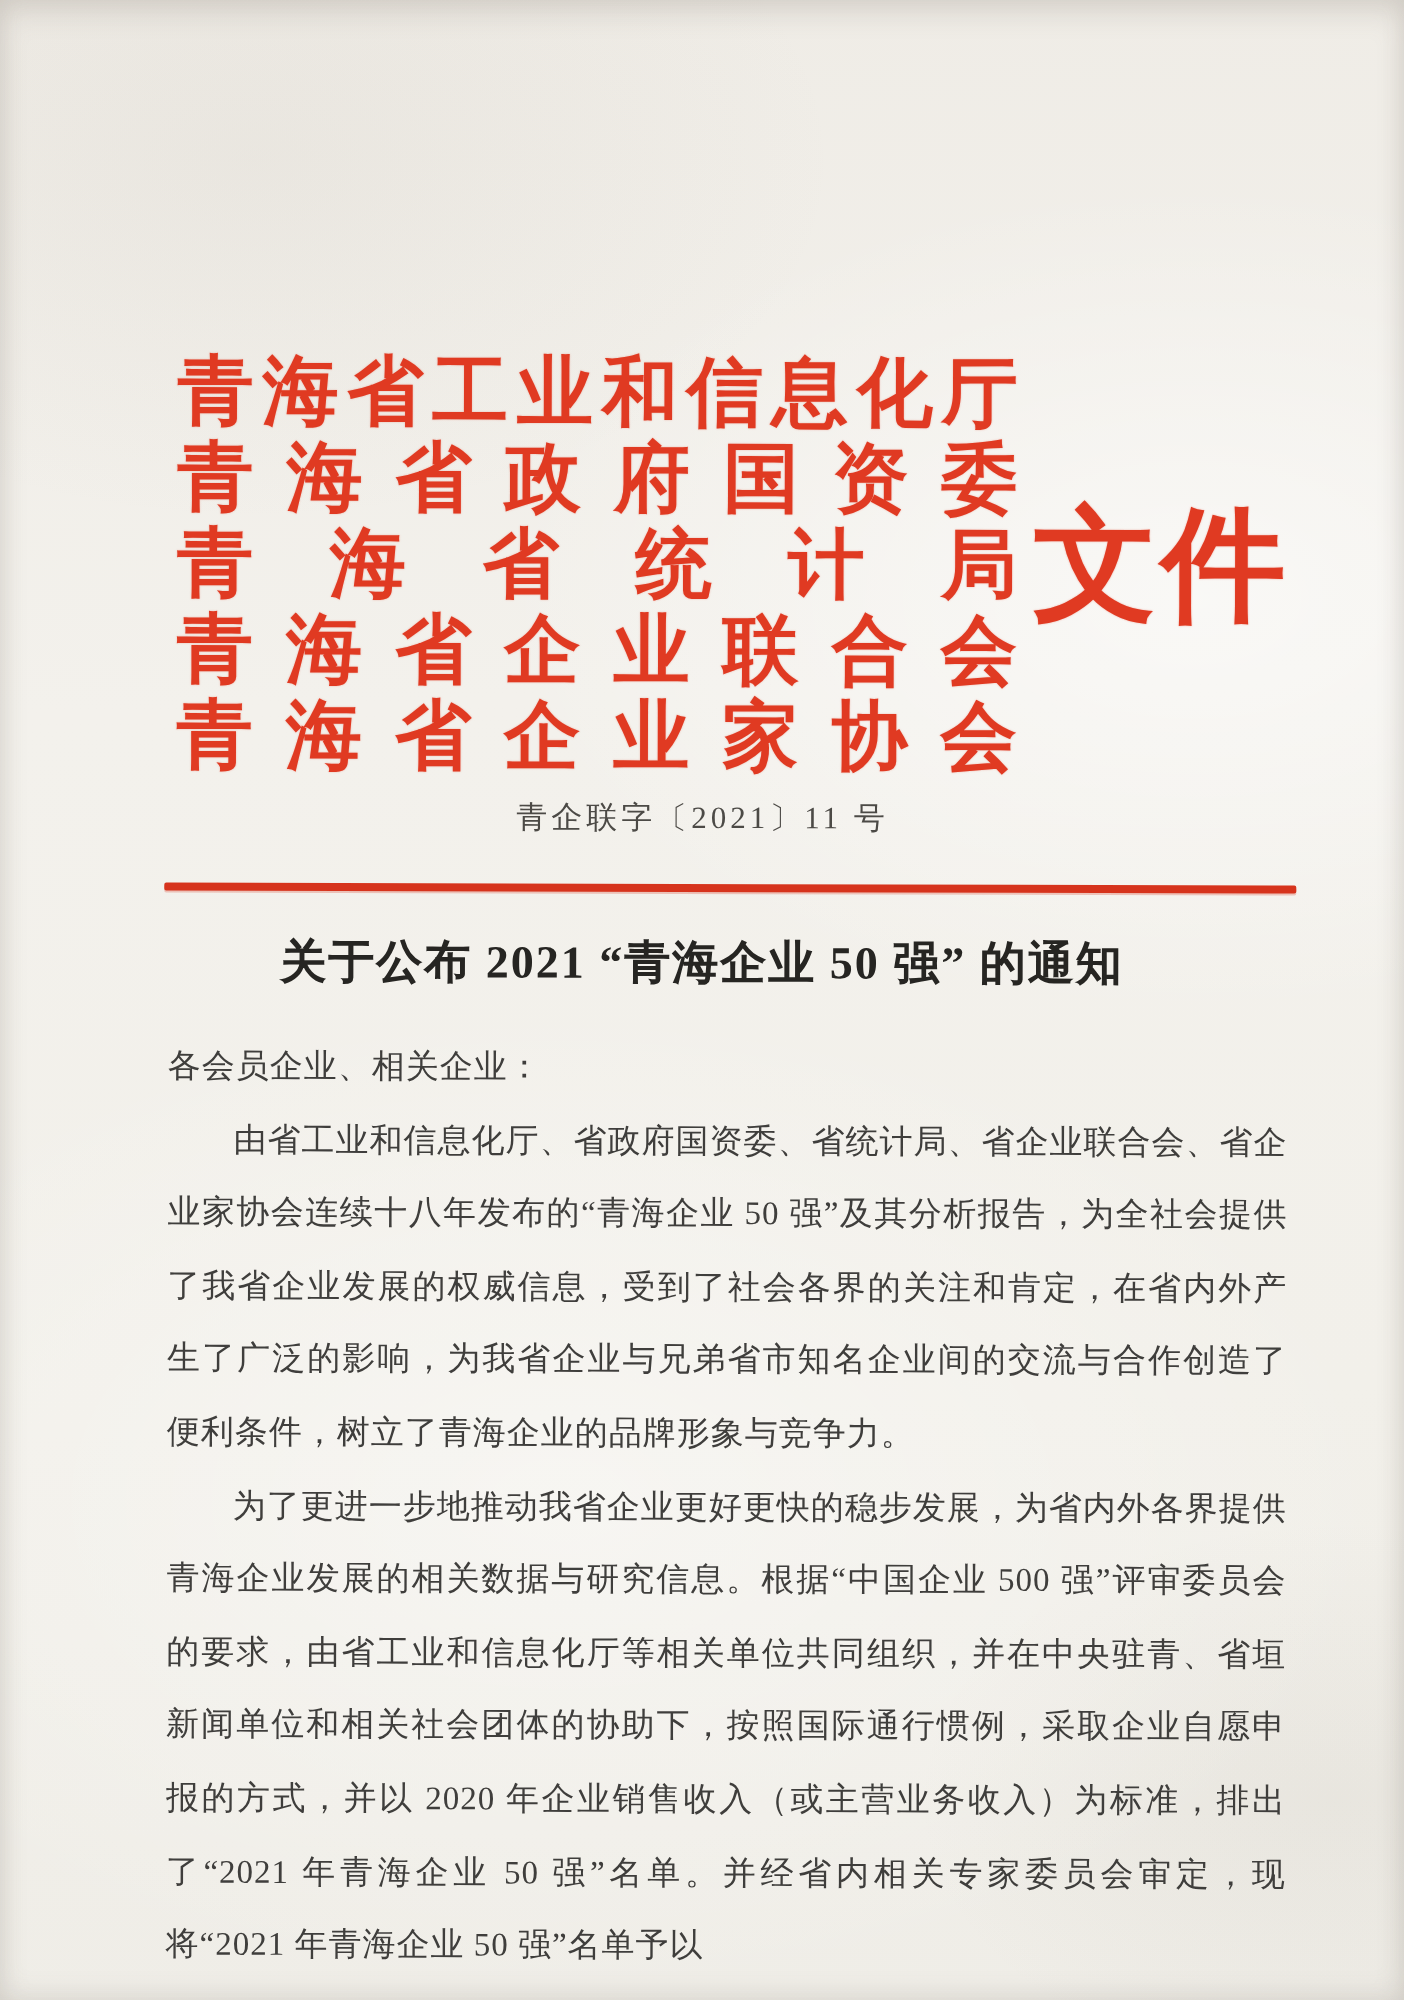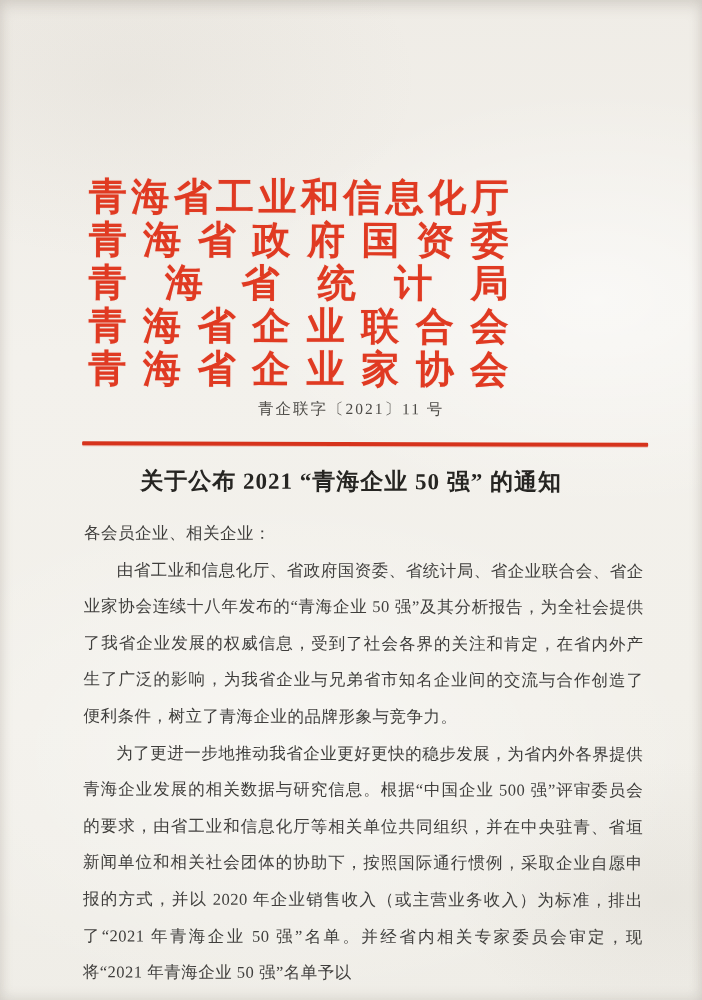--- a/index.html
+++ b/index.html
@@ -82,20 +82,21 @@
   <div class="skew">
 
     <div class="red-header">
       <div class="org-line">青海省工业和信息化厅</div>
       <div class="org-line">青海省政府国资委</div>
       <div class="org-line">青海省统计局</div>
       <div class="org-line">青海省企业联合会</div>
       <div class="org-line">青海省企业家协会</div>
     </div>
 
+    <div class="file-label">文件</div>
 
     <div class="doc-number">青企联字〔2021〕11 号</div>
 
     <div class="red-divider"></div>
 
     <div class="doc-title">关于公布 2021 “青海企业 50 强” 的通知</div>
 
     <div class="body-text">
       <p class="salutation">各会员企业、相关企业：</p>
       <p>由省工业和信息化厅、省政府国资委、省统计局、省企业联合会、省企业家协会连续十八年发布的“青海企业 50 强”及其分析报告，为全社会提供了我省企业发展的权威信息，受到了社会各界的关注和肯定，在省内外产生了广泛的影响，为我省企业与兄弟省市知名企业间的交流与合作创造了便利条件，树立了青海企业的品牌形象与竞争力。</p>

